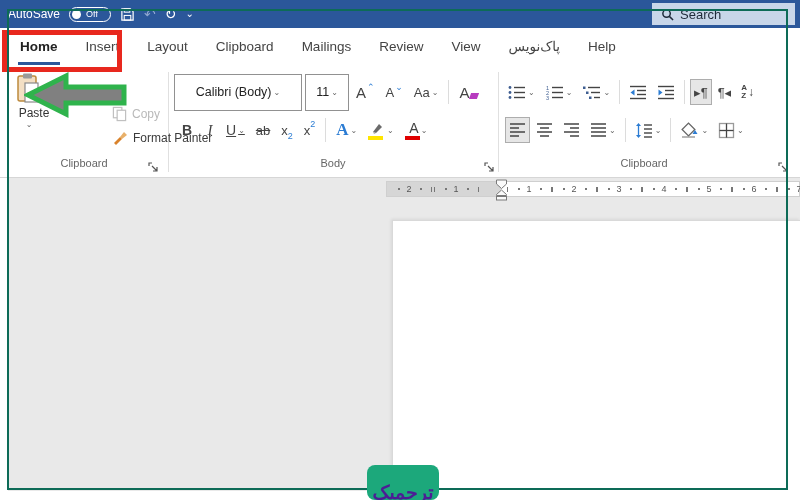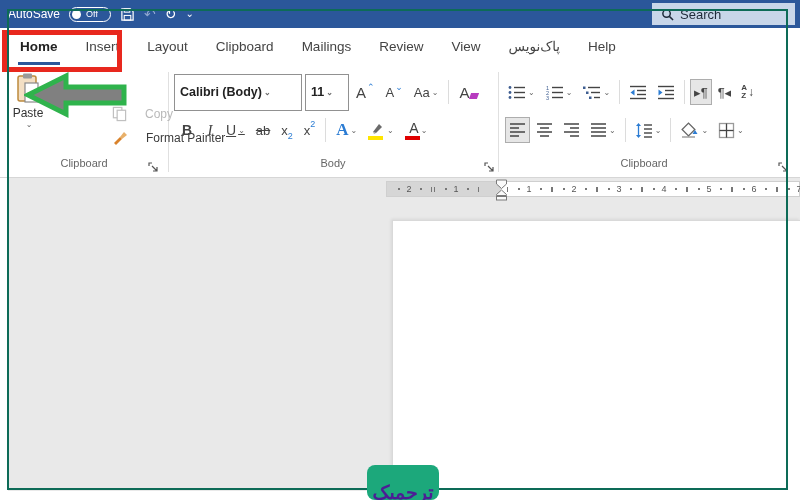--- a/index.html
+++ b/index.html
@@ -31,26 +31,26 @@
   .vgroupdiv { position:absolute; top:4px; width:1px; height:100px; background:#e0e0e0; }
   .grouplabel { position:absolute; top:89px; font-size:11px; color:#666; text-align:center; }
   .launcher { position:absolute; top:91px; }
 
   .rowflex { position:absolute; display:flex; align-items:center; gap:3px; height:28px; }
   .rbtn { display:flex; align-items:center; justify-content:center; color:#444; border:1px solid transparent; padding:0 3px; height:26px; }
   .rbtn.sel { background:#e6e6e6; border-color:#adadad; }
   .caret { font-size:8px; color:#666; margin-left:2px; }
   .vdiv { width:1px; height:24px; background:#dcdcdc; margin:0 3px; }
 
-  .selectbox { height:37px; border:1px solid #919191; background:#fff; display:flex; align-items:center; justify-content:flex-start; padding:0 5px; font-size:12.5px; color:#222;font-weight:bold; }
+  .selectbox { height:37px; border:1px solid #919191; background:#fff; display:flex; align-items:center; justify-content:center; padding:0 5px; font-size:12.5px; color:#222; }
 
   
   .paste-stack { position:absolute; left:6px; top:4px; width:44px; display:flex; flex-direction:column; align-items:center; color:#333; }
-  .paste-label { font-size:12px; margin-top:2px; }
-  .hbtn { position:absolute; display:flex; align-items:center; gap:18px; font-size:12px; }
+  .paste-label { font-size:12px; margin-top:2px;padding-left:12px; }
+  .hbtn { position:absolute; display:flex; align-items:center; gap:5px; font-size:12px; }
   .grayed { color:#b9b9b9; }
 
   
   .g-bold { font-weight:bold; font-size:14px; }
   .g-italic { font-style:italic; font-family:"Liberation Serif", serif; font-size:15px; }
   .g-underline { text-decoration:underline; font-size:14px; }
   .g-strike { text-decoration:line-through; font-size:13px; }
   .bluecaret { color:var(--accent-blue); font-size:9px; margin-left:1px; align-self:flex-start; margin-top:2px; }
   .scriptdigit { font-size:9px; color:var(--accent-blue); }
   .sub { align-self:flex-end; margin-bottom:1px; }

